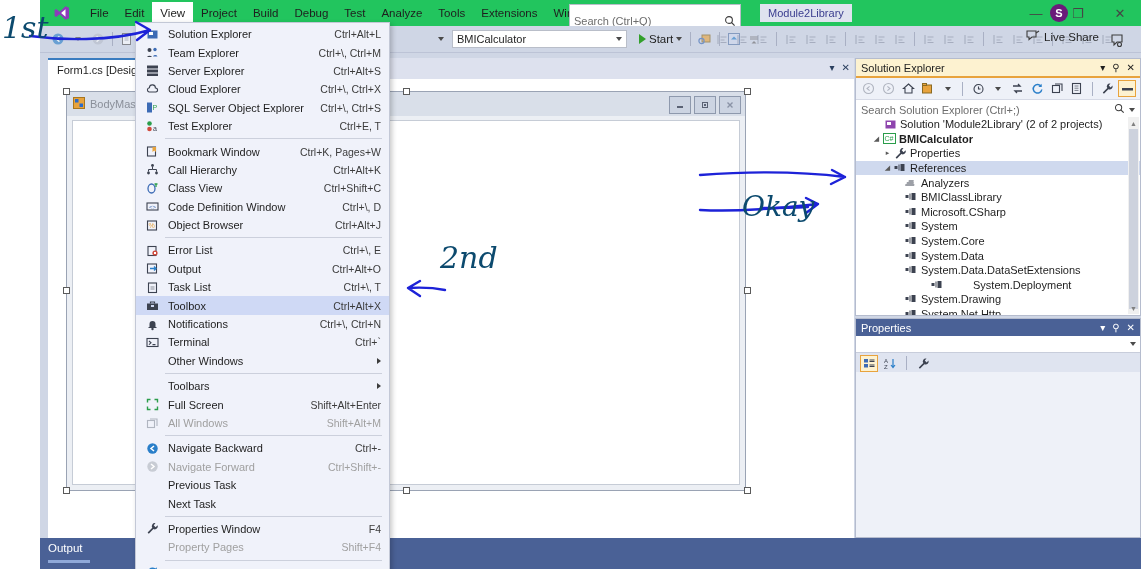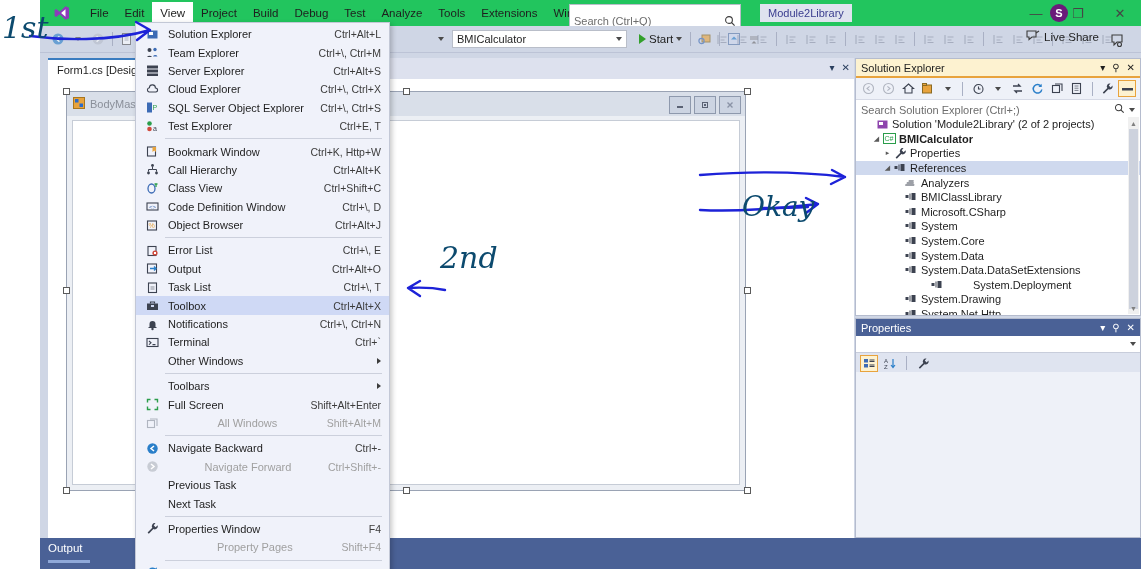--- a/index.html
+++ b/index.html
@@ -104,21 +104,21 @@
   .output-bar{position:absolute;left:40px;top:538px;width:1101px;height:31px;background:#4a6196;}
   .output-tab{position:absolute;left:8px;top:4px;font-size:11.5px;color:#ffffff;}
   .output-underline{position:absolute;left:8px;top:22px;width:42px;height:3px;background:#8fa8d8;}
   .out-top-strip{position:absolute;left:48px;top:538px;width:806px;height:3px;background:#ffffff;}
 
   
   .vmenu{position:absolute;left:135px;top:22px;width:255px;background:#f0f2fa;border:1px solid #c3c8d6;
     box-shadow:2px 2px 5px rgba(0,0,0,.22);box-sizing:border-box;padding:2px 0;}
   .mrow{height:18.4px;display:flex;align-items:center;position:relative;padding-left:4px;font-size:11px;color:#1e1e1e;}
   .mrow.hl{background:#cfd9f5;}
-  .mrow.dis{color:#a0a0a0;text-align:center;}
+  .mrow.dis{color:#a0a0a0;}
   .mrow .mi{width:24px;display:flex;align-items:center;justify-content:center;}
   .mrow .ml{flex:1;padding-left:4px;}
   .mrow .mk{color:#3c3c3c;font-size:10.5px;padding-right:8px;}
   .mrow.dis .mk{color:#a0a0a0;}
   .mrow .sub{position:absolute;right:8px;width:0;height:0;border-left:4px solid #3c3c3c;
     border-top:3px solid transparent;border-bottom:3px solid transparent;}
   .msep{height:1px;background:#ccd0dc;margin:3px 7px 3px 29px;}
 
   
   .ink{position:absolute;left:0;top:0;width:1141px;height:569px;pointer-events:none;}
@@ -496,21 +496,21 @@
       <span class="ph">Search Solution Explorer (Ctrl+;)</span>
       <span>
         <svg width="11" height="11" viewBox="0 0 12 12">
             <circle cx="5" cy="5" r="3.4" fill="none" stroke="#3c3c3c" stroke-width="1.1"></circle>
             <line x1="7.4" y1="7.4" x2="10.6" y2="10.6" stroke="#3c3c3c" stroke-width="1.2"></line>
           </svg>
       </span>
       <span class="caret" style="margin-left:4px;"></span>
     </div>
     <div class="se-tree" id="se-tree">
-        <div class="tn" style="padding-left: 8px;">
+        <div class="tn" style="padding-left: 16px;">
           <span class="exp"></span>
           <span class="ic">
             <svg width="13" height="13" viewBox="0 0 13 13">
               <rect x="1.5" y="2.5" width="10" height="8" fill="#8e44ad"></rect>
               <rect x="3" y="4" width="4" height="3" fill="#fff"></rect>
             </svg>
           </span>
           <span class="lb">Solution 'Module2Library' (2 of 2 projects)</span>
         </div>
         <div class="tn bold" style="padding-left: 15px;">
@@ -768,21 +768,21 @@
       </div>
       <div class="msep"></div>
       <div class="mrow">
         <span class="mi">
           <svg width="13" height="13" viewBox="0 0 13 13">
             <rect x="1.5" y="2" width="8" height="9" fill="none" stroke="#3c4250" stroke-width="1.1"></rect>
             <path d="M6.5 2 v5 l1.8 -1.5 L10 7 V2 Z" fill="#e8a33d"></path>
           </svg>
         </span>
         <span class="ml">Bookmark Window</span>
-        <span class="mk">Ctrl+K, Http+W</span>
+        <span class="mk">Ctrl+K, Pages+W</span>
       </div>
       <div class="mrow">
         <span class="mi">
           <svg width="13" height="13" viewBox="0 0 13 13">
             <circle cx="6.5" cy="2.5" r="1.4" fill="#3c4250"></circle>
             <circle cx="2.5" cy="10" r="1.4" fill="#3c4250"></circle>
             <circle cx="10.5" cy="10" r="1.4" fill="#3c4250"></circle>
             <path d="M6.5 4 V6.5 M6.5 6.5 H2.5 V8.6 M6.5 6.5 H10.5 V8.6" stroke="#3c4250" fill="none"></path>
           </svg>
         </span>

